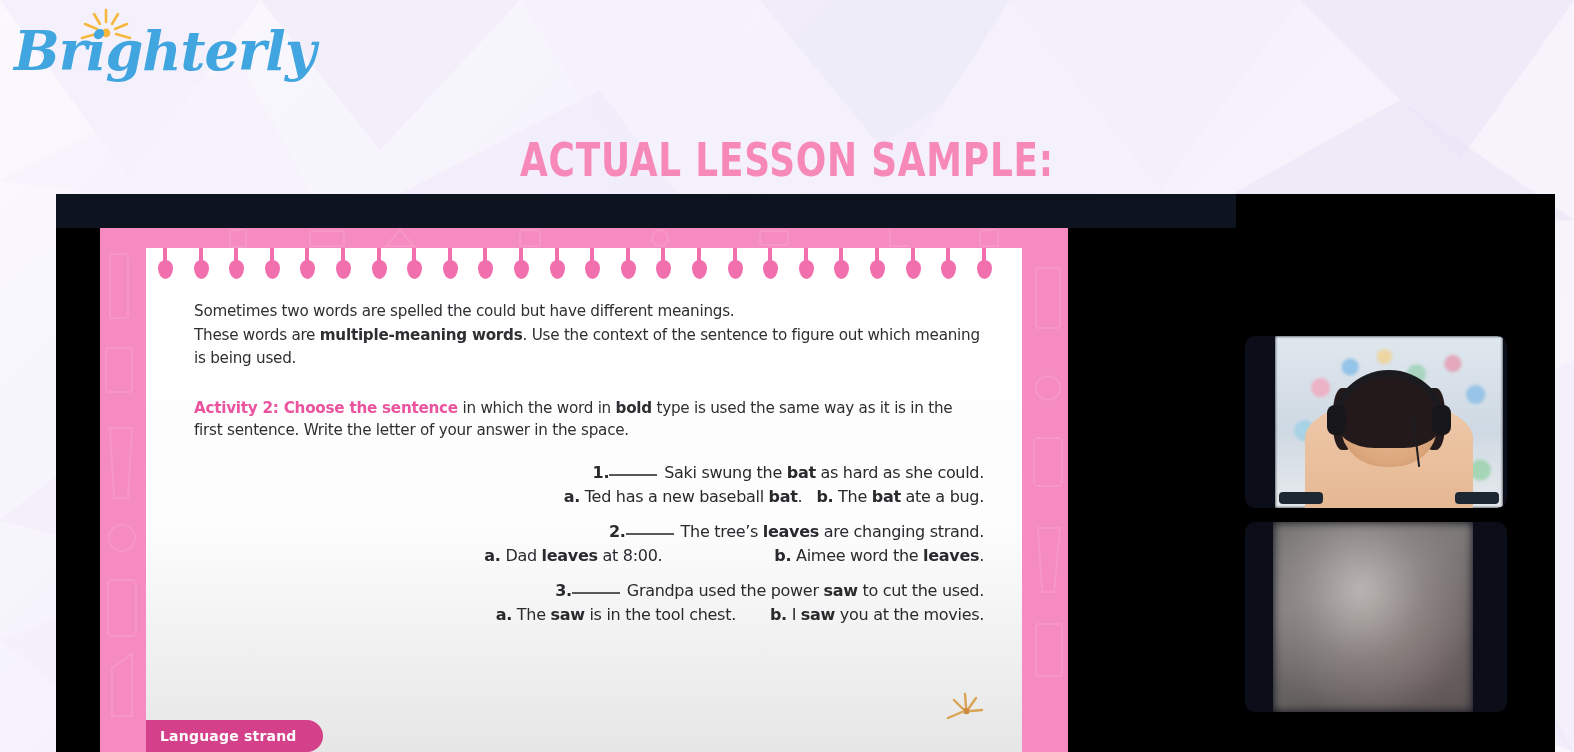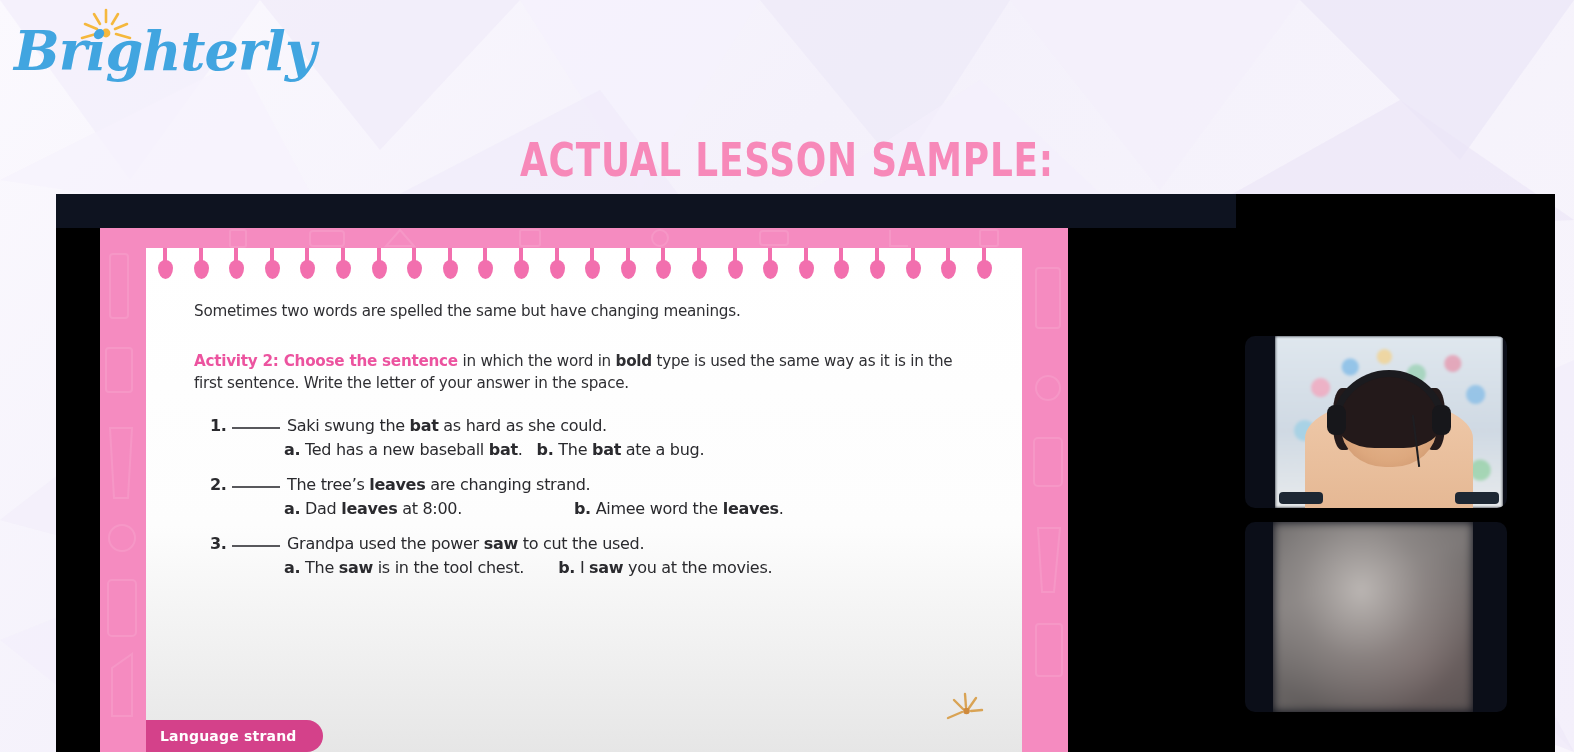--- a/index.html
+++ b/index.html
@@ -155,21 +155,21 @@
     line-height: 22px;
     color: #2f2f33;
     font-weight: bold;
     letter-spacing: -.25px;
   }
   .ws-activity .lead { color: #ec539f; }
   .ws-activity .norm { font-weight: normal; }
   .ws-activity .bd { font-weight: bold; }
 
   #qlist { margin-top: 22px; }
-  .q { margin-bottom: 16px; position: relative; padding-left: 16px; }
+  .q { margin-bottom: 16px; position: relative; padding-left: 16px; text-align: right; }
   .q-line1 {
     font-family: "DejaVu Sans", sans-serif;
     font-size: 16px;
     color: #2a2a2e;
     letter-spacing: -.3px;
     white-space: nowrap;
   }
   .q-num { font-weight: bold; display: inline-block; width: 22px; }
   .blank {
     display: inline-block;
@@ -502,21 +502,24 @@
             </div>
             <div class="pin" style="left: 830.8px;">
               <div class="stem"></div>
               <div class="bulb"></div>
             </div>
           </div>
 
         <div id="ws">
 
           <div class="ws-intro">
-            <div>Sometimes two words are spelled the same but have changing meanings.</div>
+            <div>Sometimes two words are spelled the could but have different meanings.</div>
+            <div>
+              <span>These words are </span><b>multiple-meaning words</b><span>. Use the context of the sentence to figure out which meaning is being used.</span>
+            </div>
           </div>
 
           <div class="ws-activity">
             <span class="lead">Activity 2: Choose the sentence</span><span class="norm"> in which the word in </span><span class="bd">bold</span><span class="norm"> type is used the same way as it is in the first sentence. Write the letter of your answer in the space.</span>
           </div>
 
           <div id="qlist">
               <div class="q">
                 <div class="q-line1"><span class="q-num">1.</span><span class="blank"></span><span>Saki swung the </span><b>bat</b><span> as hard as she could.</span></div>
                 <div class="q-line2"><span><b>a.</b><span> Ted has a new baseball </span><b>bat</b><span>.</span></span><span class="opt-b" style="margin-left: 14px;"><b>b.</b><span> The </span><b>bat</b><span> ate a bug.</span></span></div>

